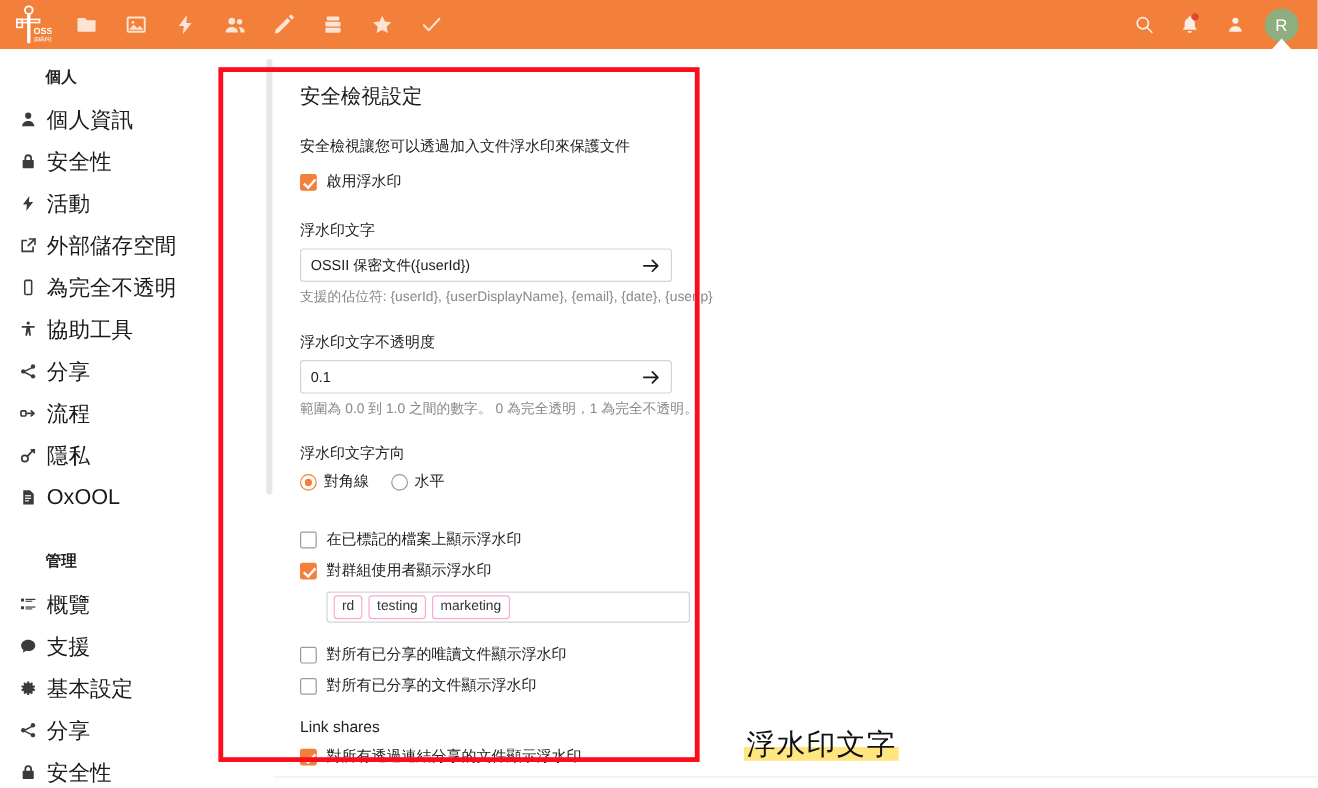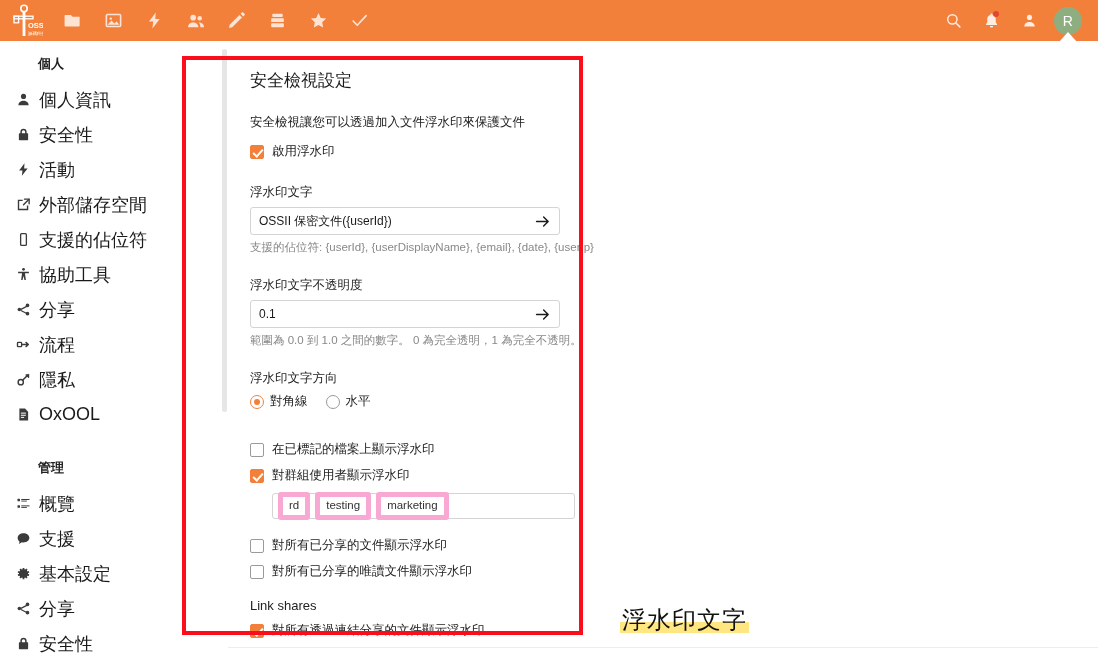--- a/index.html
+++ b/index.html
@@ -238,21 +238,21 @@
     margin-left: 22px;
     width: 303px; height: 26px;
     border: 1px solid #d4d4d4;
     border-radius: 3px;
     background: #fff;
     display: flex; align-items: center;
     padding: 0 5px;
     gap: 5px;
   }
   .tag {
-    border: 5px solid #f9a8d4;
+    border: 1px solid #f9a8d4;
     border-radius: 3px;
     background: #fff;
     font-size: 11.5px;
     color: #333;
     padding: 2px 6px;
     line-height: 1.2;
   }
   .section-head {
     font-size: 13px; color: #222;
     margin-top: 18px; margin-bottom: 4px;
@@ -408,21 +408,21 @@
     </span>
     <span class="sb-label">外部儲存空間</span>
   </div>
 
   <div class="sb-item">
     <span class="sb-ico">
       <svg width="15" height="15" viewBox="0 0 24 24" fill="none" stroke="#3b3b3b" stroke-width="2.1">
           <rect x="7.4" y="2.6" width="9.2" height="18.8" rx="1.6"></rect>
         </svg>
     </span>
-    <span class="sb-label">支援的佔位符</span>
+    <span class="sb-label">為完全不透明</span>
   </div>
 
   <div class="sb-item">
     <span class="sb-ico">
       <svg width="15" height="15" viewBox="0 0 24 24" fill="#3b3b3b">
           <circle cx="12" cy="3.6" r="2.2"></circle>
           <path d="M3.4 7.6h17.2v2.2h-6.3l1.5 10.8h-2.3L12 14.4l-1.5 6.2H8.2l1.5-10.8H3.4z"></path>
         </svg>
     </span>
     <span class="sb-label">協助工具</span>
@@ -597,26 +597,26 @@
   <div class="tagbox">
     <span class="tag">rd</span>
     <span class="tag">testing</span>
     <span class="tag">marketing</span>
   </div>
 
   <div class="gap-sm"></div>
 
   <div class="cbrow">
     <span class="cbox"></span>
-    <span>對所有已分享的文件顯示浮水印</span>
+    <span>對所有已分享的唯讀文件顯示浮水印</span>
   </div>
 
   <div class="cbrow">
     <span class="cbox"></span>
-    <span>對所有已分享的唯讀文件顯示浮水印</span>
+    <span>對所有已分享的文件顯示浮水印</span>
   </div>
 
   <div class="section-head">Link shares</div>
 
   <div class="cbrow">
     <span class="cbox on"></span>
     <span>對所有透過連結分享的文件顯示浮水印</span>
   </div>
 </div>
 

